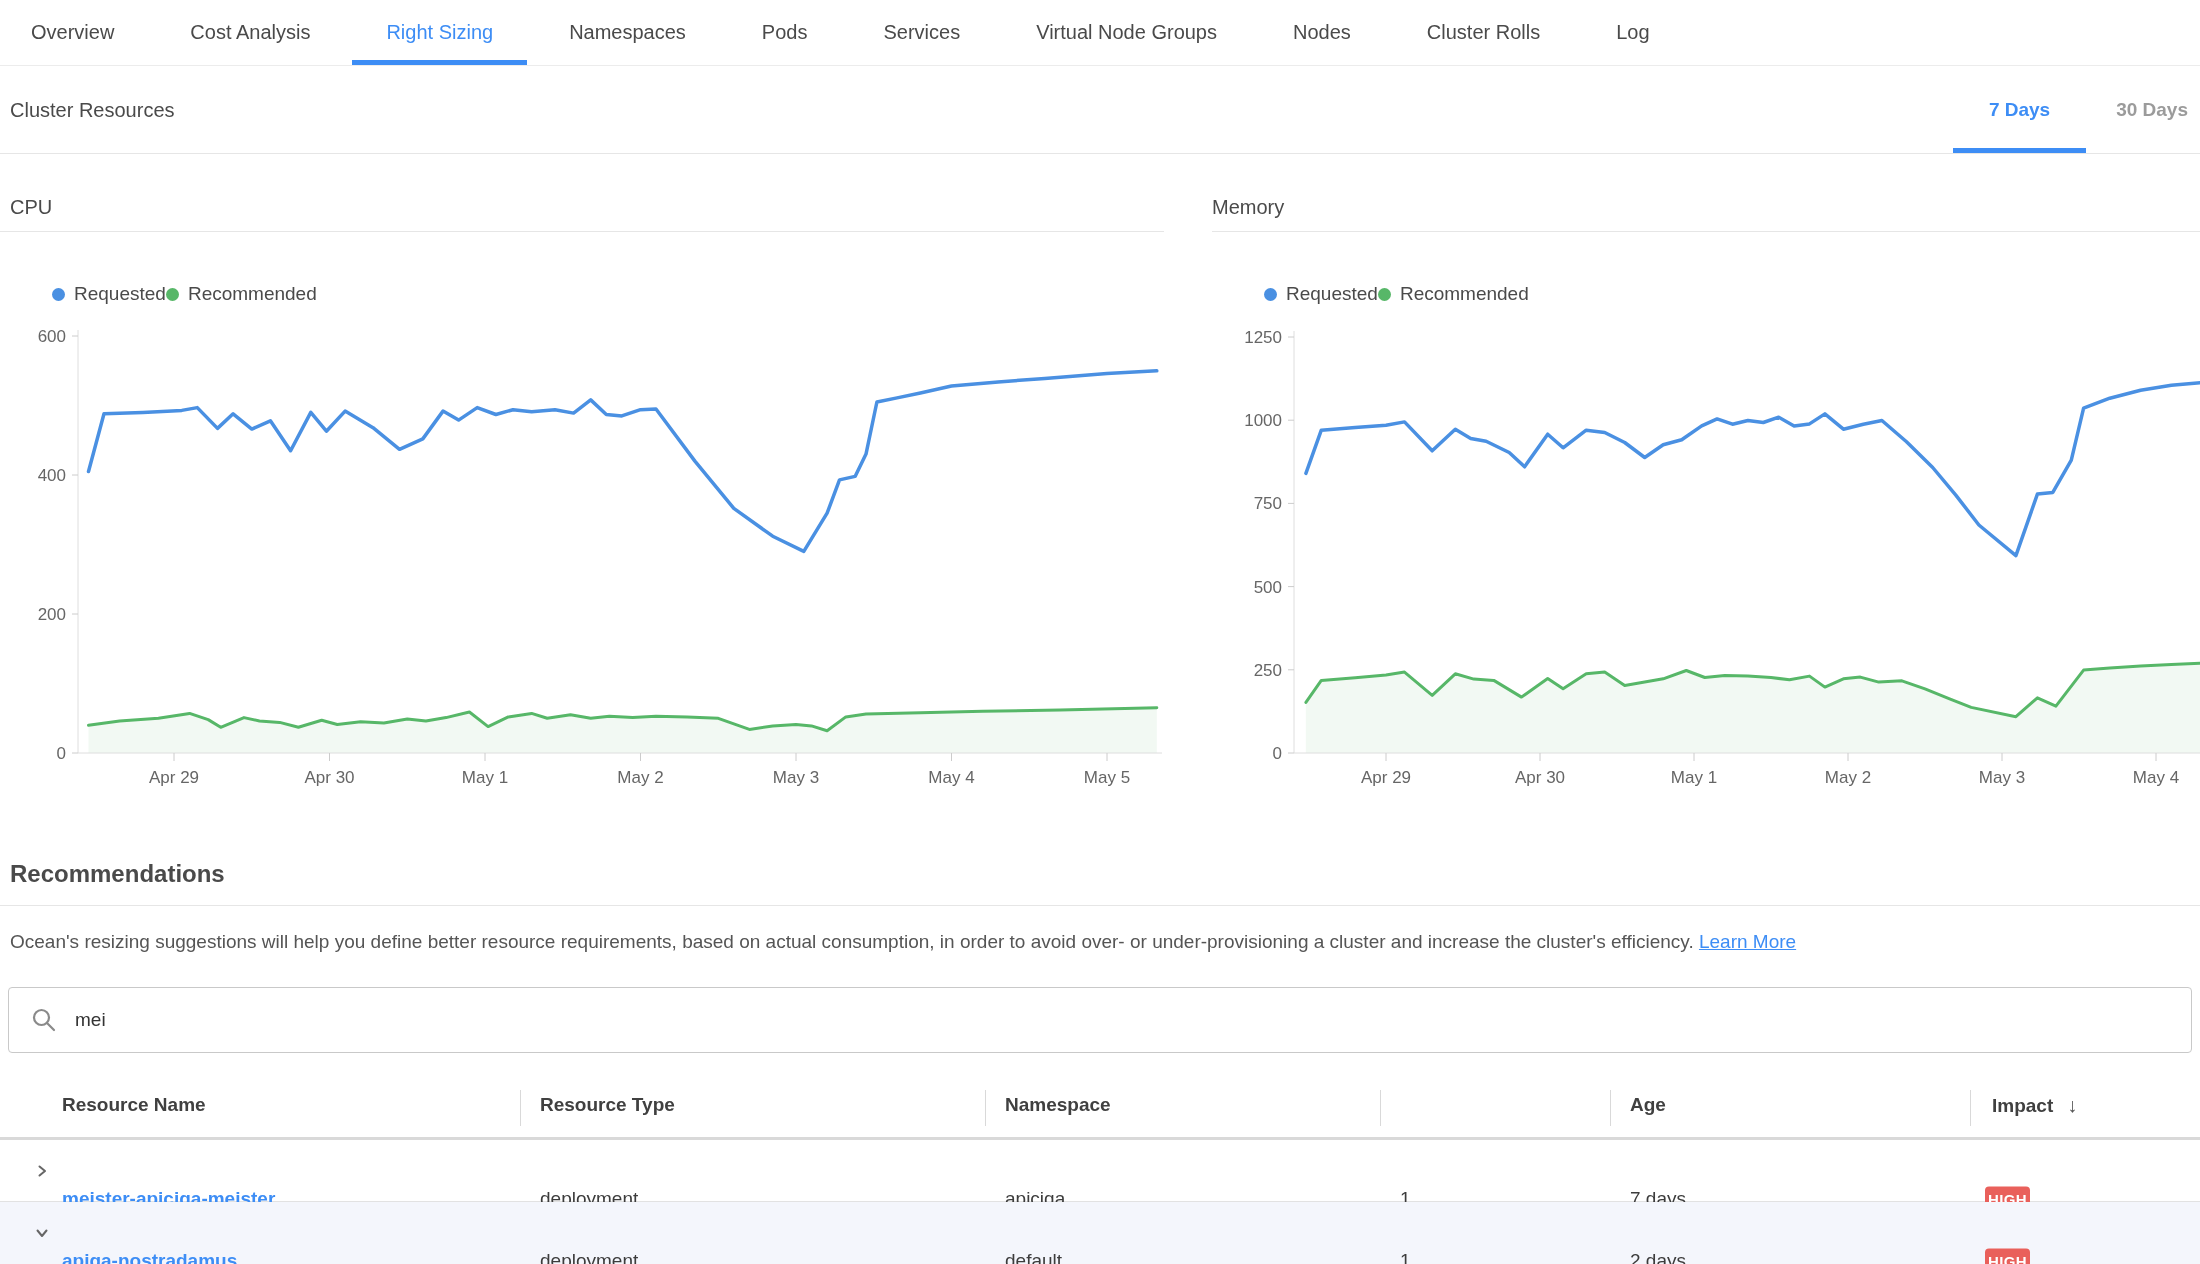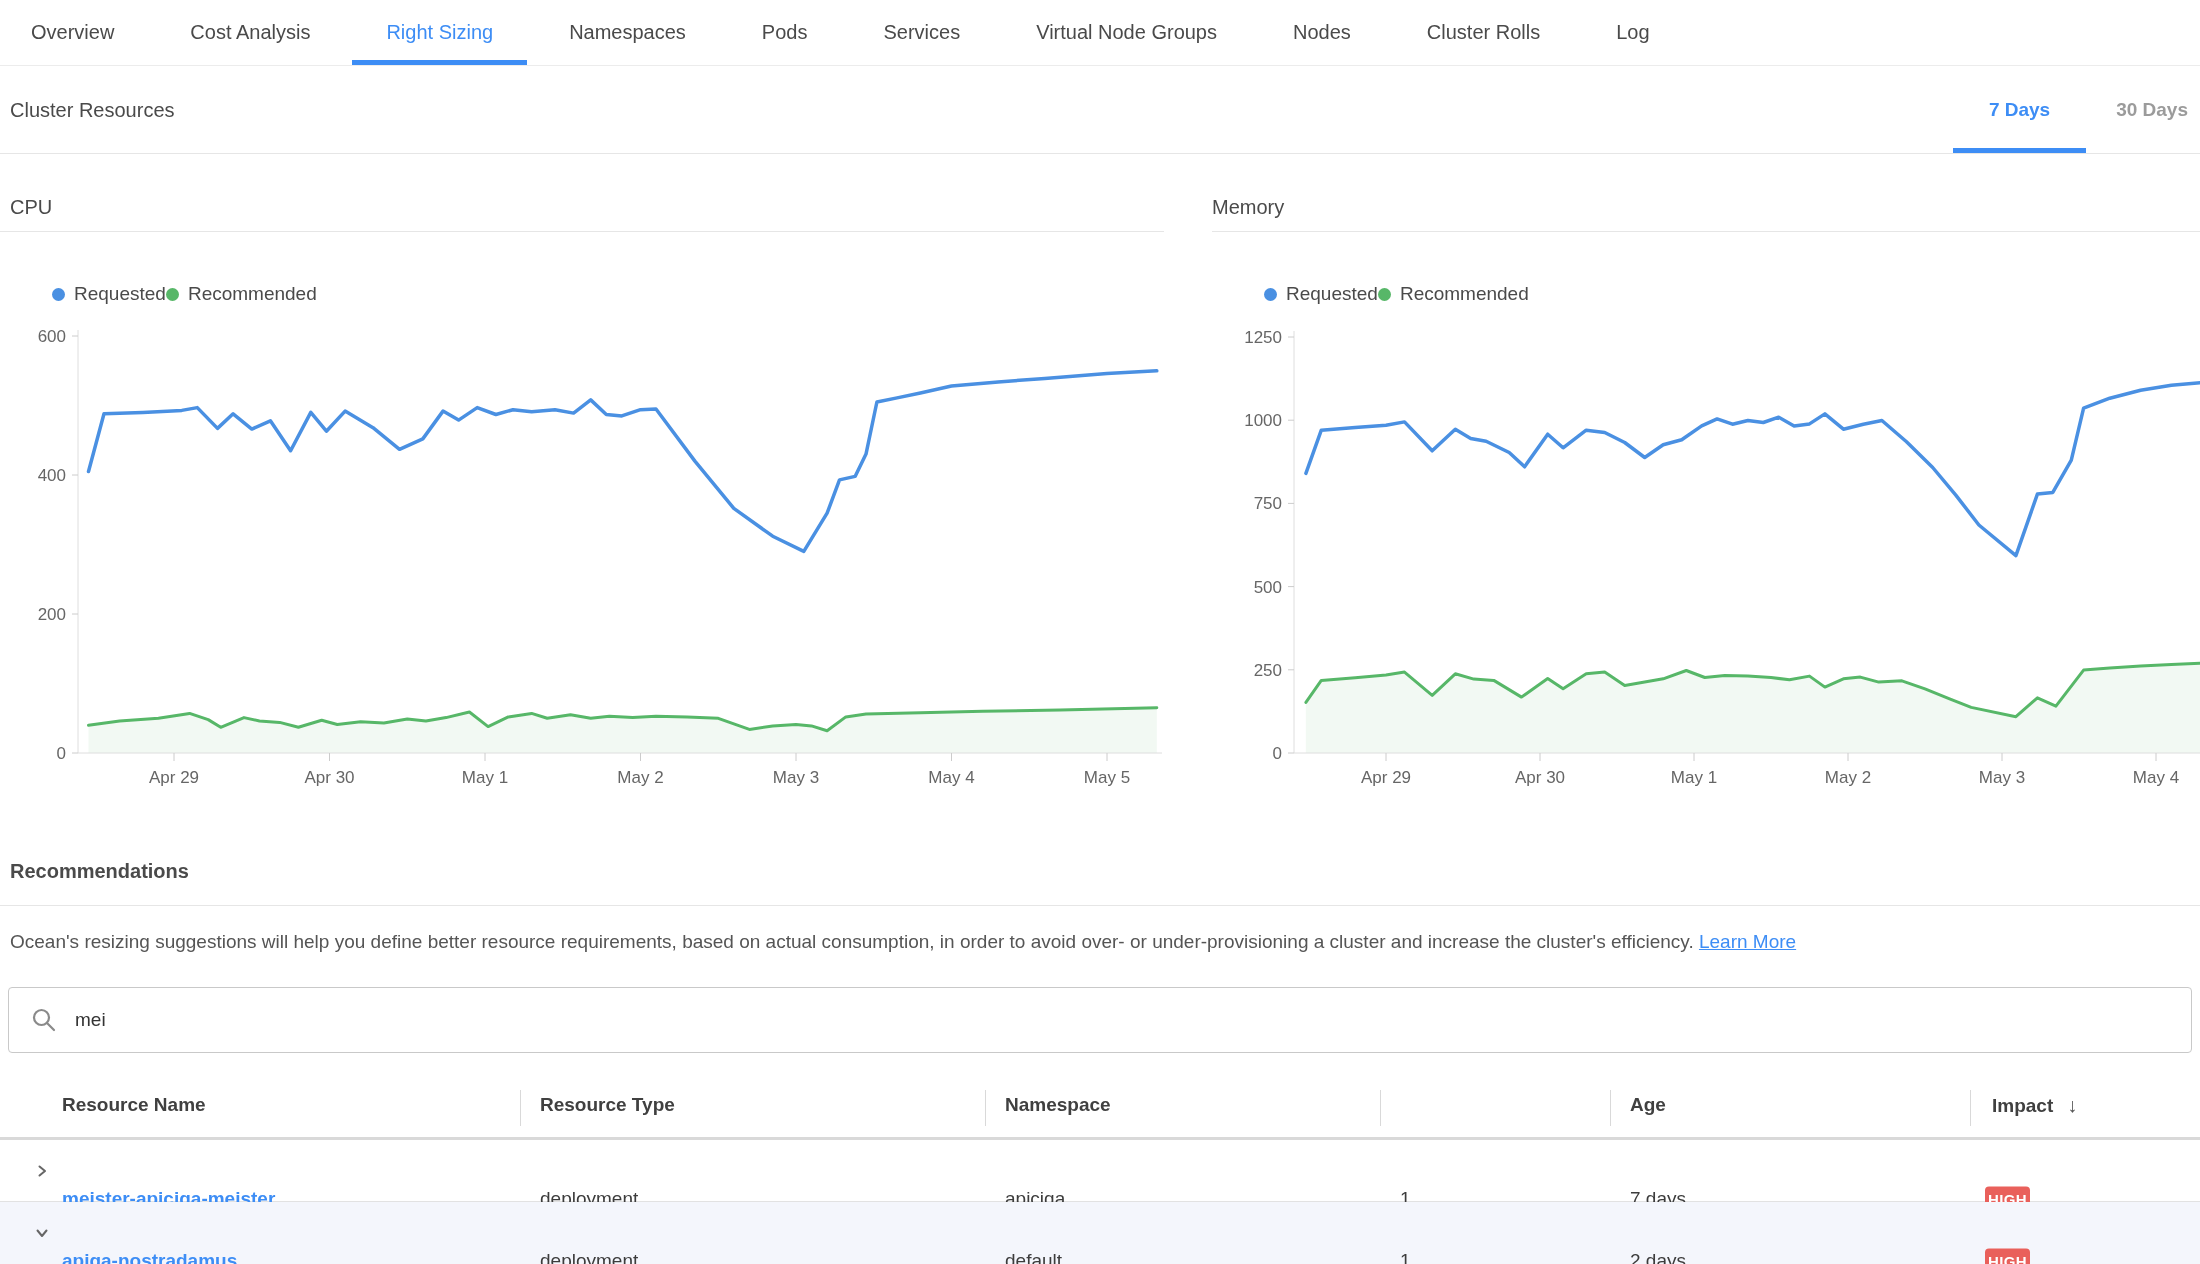--- a/index.html
+++ b/index.html
@@ -23,21 +23,21 @@
   
   .chart-title{position:absolute;top:196px;font-size:20px;color:#4a4a4a;}
   .chart-rule{position:absolute;top:231px;height:1px;background:#e6e6e6;}
   .legend{position:absolute;top:283px;display:flex;}
   .legend-item{display:flex;align-items:center;gap:9px;font-size:19px;color:#4a4a4a;cursor:pointer;}
   .legend-dot{width:13px;height:13px;border-radius:50%;flex:none;}
   svg.chart{position:absolute;top:318px;display:block;}
   svg.chart text{font-family:"Liberation Sans",sans-serif;font-size:17px;fill:#666;}
 
   
-  .rec-title{position:absolute;left:10px;top:860px;font-size:20px;font-weight:600;color:#4a4a4a;}
+  .rec-title{position:absolute;left:10px;top:860px;font-size:24px;font-weight:600;color:#4a4a4a;}
   .rec-rule{position:absolute;left:0;top:905px;width:100%;height:1px;background:#e6e6e6;}
   .rec-text{position:absolute;left:10px;top:931px;font-size:19px;color:#555;white-space:nowrap;}
   .rec-text a{color:#3d8df5;text-decoration:underline;cursor:pointer;}
 
   
   .search-box{position:absolute;left:8px;top:987px;width:2184px;height:66px;border:1px solid #c9c9c9;
               border-radius:4px;box-sizing:border-box;display:flex;align-items:center;background:#fff;}
   .search-icon{margin-left:21px;display:flex;flex:none;}
   .search-input{border:none;outline:none;font-size:19px;color:#333;margin-left:15px;flex:1;background:transparent;font-family:inherit;}
 

